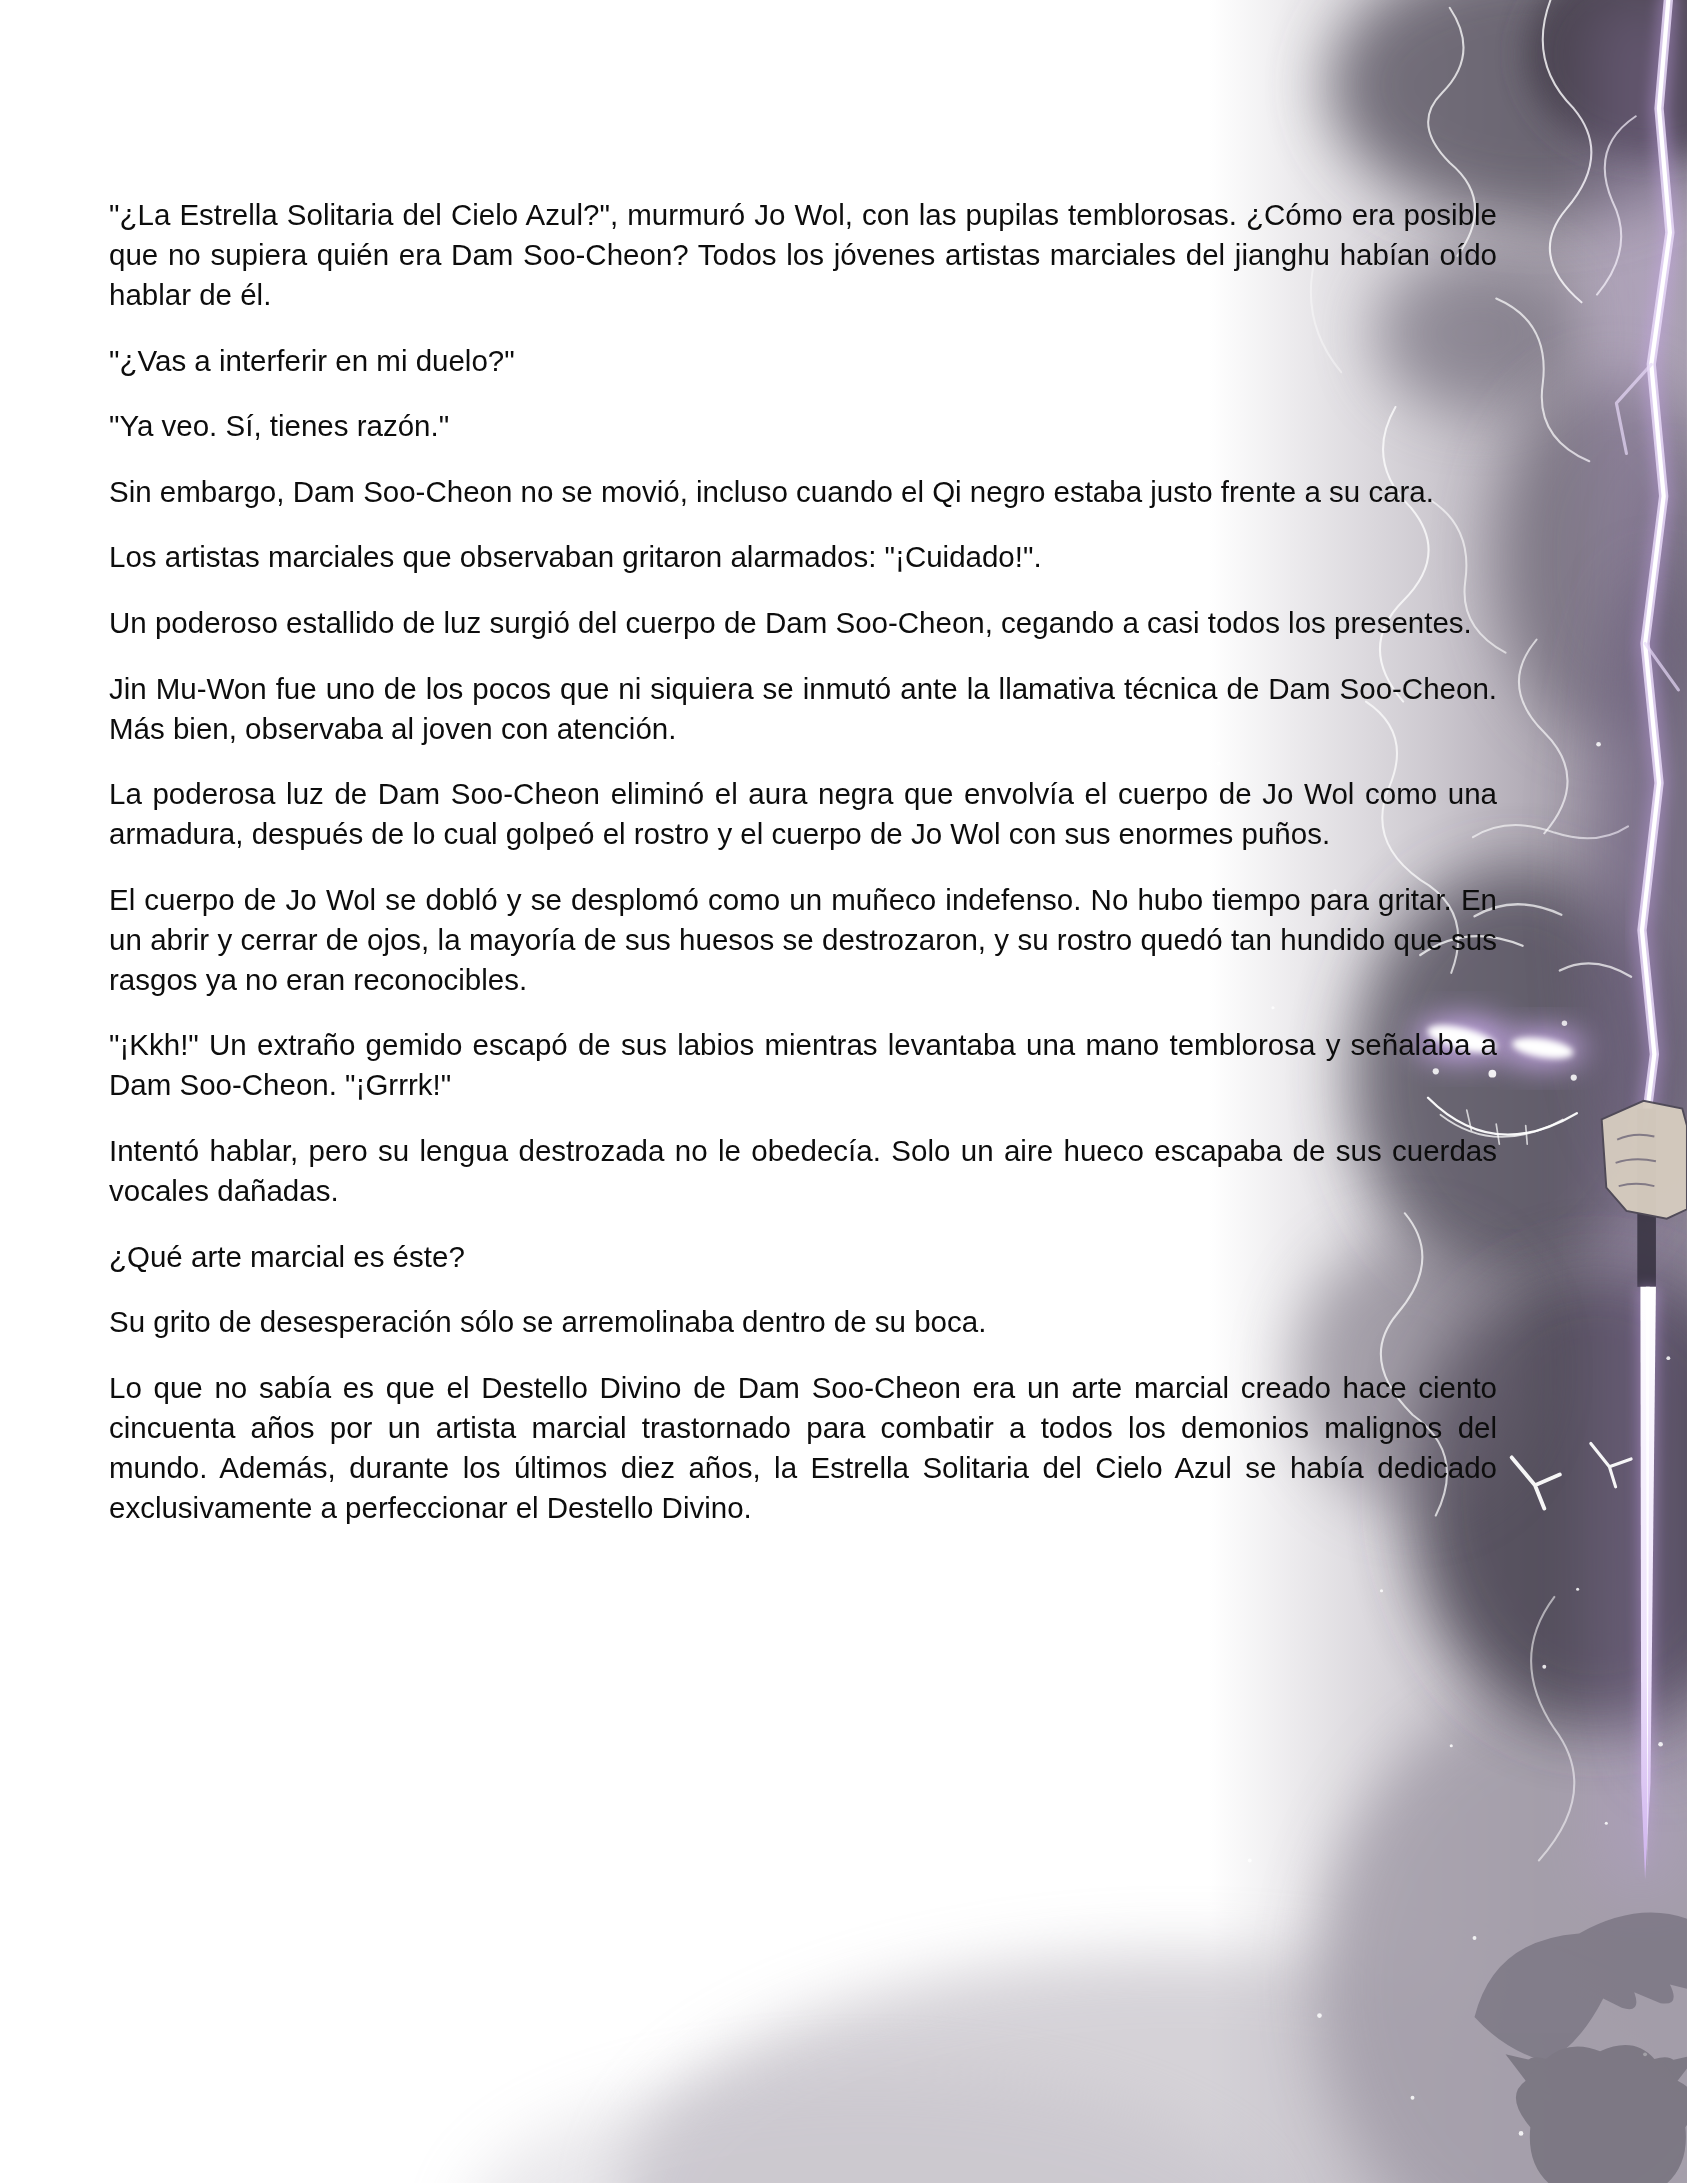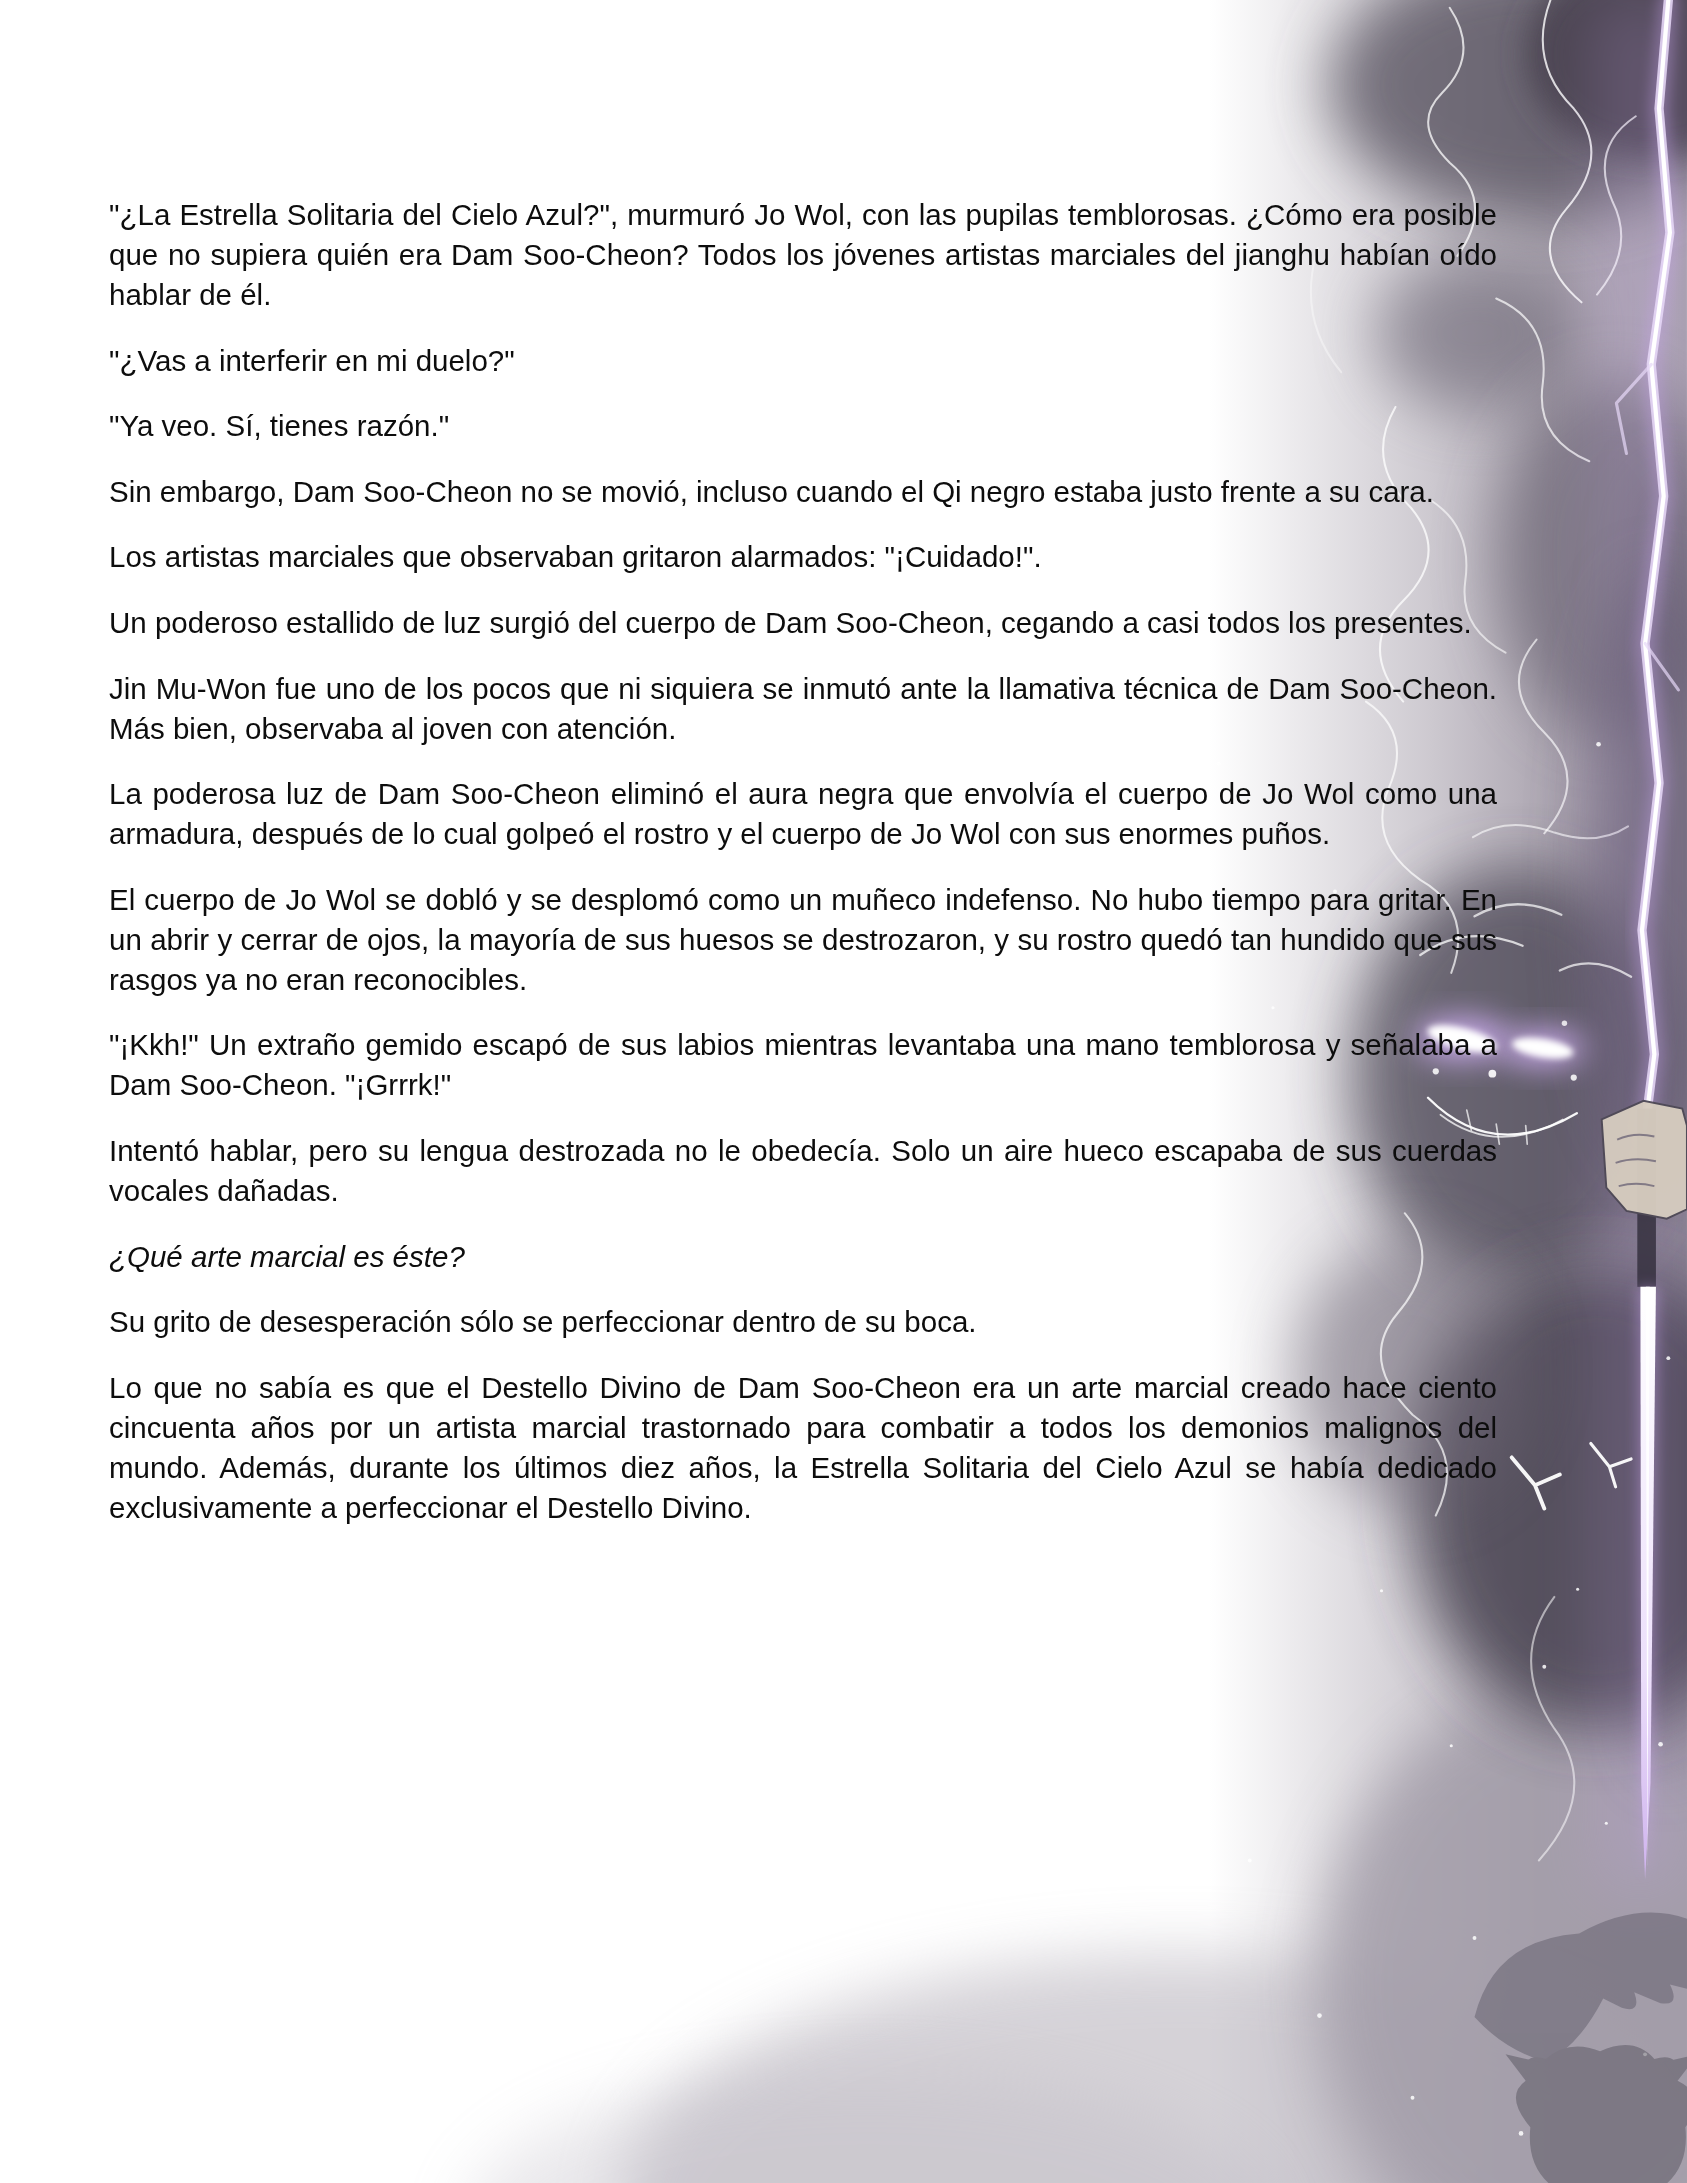--- a/index.html
+++ b/index.html
@@ -19,21 +19,21 @@
     z-index:1;
     color:#0d0d0d;
     font-size:29.5px;
     line-height:40px;
   }
   .textcol p{
     margin:0 0 25.6px 0;
     text-align:justify;
     text-justify:inter-word;
   }
-  .textcol p.i{font-style:italic;}
+  .textcol p.i{}
 </style>
 </head>
 <body>
 
 <div class="page">
 
   <svg class="art" viewBox="0 0 2176 2816" width="1687" height="2183" aria-hidden="true">
     <defs>
       <linearGradient id="gFade" x1="0" y1="0" x2="1" y2="0">
         <stop offset="0" stop-color="#a7a0ac" stop-opacity="0"></stop>
@@ -180,18 +180,18 @@
     <p>"Ya veo. Sí, tienes razón."</p>
     <p>Sin embargo, Dam Soo-Cheon no se movió, incluso cuando el Qi negro estaba justo frente a su cara.</p>
     <p>Los artistas marciales que observaban gritaron alarmados: "¡Cuidado!".</p>
     <p>Un poderoso estallido de luz surgió del cuerpo de Dam Soo-Cheon, cegando a casi todos los presentes.</p>
     <p>Jin Mu-Won fue uno de los pocos que ni siquiera se inmutó ante la llamativa técnica de Dam Soo-Cheon. Más bien, observaba al joven con atención.</p>
     <p>La poderosa luz de Dam Soo-Cheon eliminó el aura negra que envolvía el cuerpo de Jo Wol como una armadura, después de lo cual golpeó el rostro y el cuerpo de Jo Wol con sus enormes puños.</p>
     <p>El cuerpo de Jo Wol se dobló y se desplomó como un muñeco indefenso. No hubo tiempo para gritar. En un abrir y cerrar de ojos, la mayoría de sus huesos se destrozaron, y su rostro quedó tan hundido que sus rasgos ya no eran reconocibles.</p>
     <p>"¡Kkh!" Un extraño gemido escapó de sus labios mientras levantaba una mano temblorosa y señalaba a Dam Soo-Cheon. "¡Grrrk!"</p>
     <p>Intentó hablar, pero su lengua destrozada no le obedecía. Solo un aire hueco escapaba de sus cuerdas vocales dañadas.</p>
     <p class="i">¿Qué arte marcial es éste?</p>
-    <p>Su grito de desesperación sólo se perfeccionar dentro de su boca.</p>
+    <p>Su grito de desesperación sólo se arremolinaba dentro de su boca.</p>
     <p>Lo que no sabía es que el Destello Divino de Dam Soo-Cheon era un arte marcial creado hace ciento cincuenta años por un artista marcial trastornado para combatir a todos los demonios malignos del mundo. Además, durante los últimos diez años, la Estrella Solitaria del Cielo Azul se había dedicado exclusivamente a perfeccionar el Destello Divino.</p>
   </div>
 
 </div>
 
 
 </body></html>

